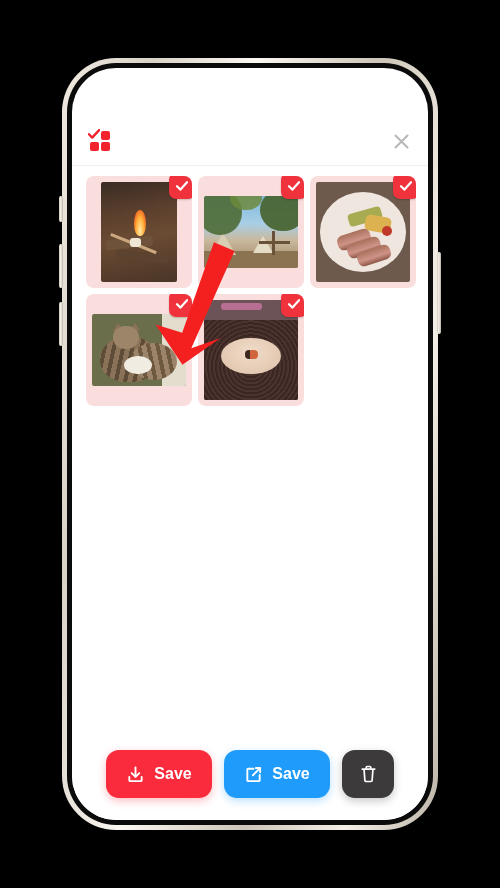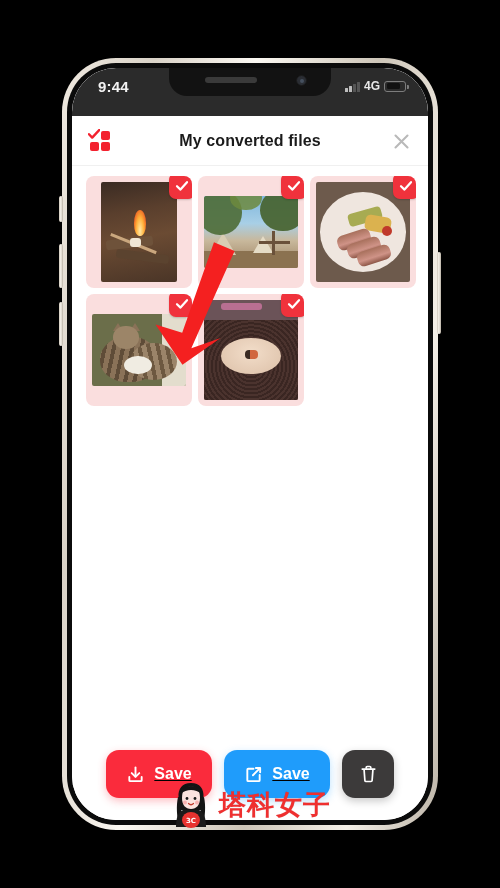--- a/index.html
+++ b/index.html
@@ -222,21 +222,20 @@
     left: 60px; top: 120px;
     width: 120px; height: 130px;
     pointer-events: none;
   }
 
   
   .actions {
     position: absolute; left: 0; right: 0; bottom: 22px;
     display: flex; align-items: center; gap: 12px;
     padding: 0 34px;
-    text-decoration: underline;
   }
   .btn {
     height: 48px; border-radius: 13px; border: none;
     display: flex; align-items: center; justify-content: center; gap: 9px;
     color: #fff; font-size: 16px; font-weight: 700;
     font-family: "Liberation Sans", sans-serif;
     cursor: pointer;
   }
   .btn-save  { flex: 1 1 0; background: #fa2b3c; box-shadow: 0 3px 9px rgba(250,43,60,.30); }
   .btn-share { flex: 1 1 0; background: #1f9cfb; box-shadow: 0 3px 9px rgba(31,156,251,.30); }
@@ -260,53 +259,33 @@
 </head>
 <body>
 
 <div id="stage">
 
   <div class="phone-frame">
     <div class="phone-inner-ring"></div>
 
     <div class="phone-screen">
 
-      <div class="statusbar">
-        <div class="notch">
-          <div class="notch-speaker"></div>
-          <div class="notch-cam"></div>
-        </div>
-        <div class="sb-time">9:44</div>
-        <div class="sb-right">
-          <span class="sig">
-              <i></i>
-              <i></i>
-              <i></i>
-              <i></i>
-            </span>
-          <span class="sb-net">4G</span>
-          <span class="batt">
-              <i></i>
-            </span>
-        </div>
-      </div>
 
       <div class="app">
 
         <div class="app-header">
           <div class="brand-logo">
             <svg class="chk" viewBox="0 0 12 12">
               <path d="M1 5.2 L4.2 8.6 L11.2 1" fill="none" stroke="#f3222f" stroke-width="2.4" stroke-linecap="round" stroke-linejoin="round"></path>
             </svg>
             <span class="sq tr"></span>
             <span class="sq bl"></span>
             <span class="sq br"></span>
           </div>
 
-          <div class="app-title">My converted files</div>
 
           <div class="close-btn">
             <svg width="17" height="17" viewBox="0 0 17 17">
               <path d="M2.5 2.5 L14.5 14.5 M14.5 2.5 L2.5 14.5" stroke="#b9b9b9" stroke-width="2.1" stroke-linecap="round"></path>
             </svg>
           </div>
         </div>
 
         <div class="grid">
 
@@ -440,32 +419,14 @@
 
       </div>
     </div>
   </div>
 
   <div class="side-btn btn-mute"></div>
   <div class="side-btn btn-volup"></div>
   <div class="side-btn btn-voldn"></div>
   <div class="side-btn btn-power"></div>
 
-  <div class="watermark">
-    <svg width="44" height="50" viewBox="0 0 44 50">
-      <path d="M22 3 C13 3 9 9 9.5 17 C10 24 12 27 12 30 L32 30 C32 27 34 24 34.5 17 C35 9 31 3 22 3 Z" fill="#141414"></path>
-      <path d="M13 18 C13 10 16.5 6.5 22 6.5 C27.5 6.5 31 10 31 18 C31 25 27.5 29 22 29 C16.5 29 13 25 13 18 Z" fill="#fbe3df"></path>
-      <circle cx="18" cy="18.5" r="1.4" fill="#1a1a1a"></circle>
-      <circle cx="26" cy="18.5" r="1.4" fill="#1a1a1a"></circle>
-      <circle cx="16" cy="22.5" r="2" fill="#f4a0a0" opacity=".75"></circle>
-      <circle cx="28" cy="22.5" r="2" fill="#f4a0a0" opacity=".75"></circle>
-      <path d="M19.5 23.5 Q22 26 24.5 23.5" stroke="#c0392b" stroke-width="1.2" fill="none" stroke-linecap="round"></path>
-      <path d="M11 14 Q22 6 33 14 L33 10 Q22 2 11 10 Z" fill="#141414"></path>
-      <path d="M9 17 C7 26 8 36 9.5 44 L14 44 C12 34 12 25 13 18 Z" fill="#141414"></path>
-      <path d="M35 17 C37 26 36 36 34.5 44 L30 44 C32 34 32 25 31 18 Z" fill="#141414"></path>
-      <path d="M14 30 C9 32 7 38 7 47 L37 47 C37 38 35 32 30 30 Z" fill="#1b1b1b"></path>
-      <ellipse cx="22" cy="40" rx="9" ry="8" fill="#e8322f"></ellipse>
-      <text x="22" y="43" font-size="7" font-weight="700" fill="#fff" text-anchor="middle" font-family="DejaVu Sans, sans-serif">3C</text>
-    </svg>
-    <span class="wm-text">塔科女子</span>
-  </div>
 
 </div>
 
 </body></html>

